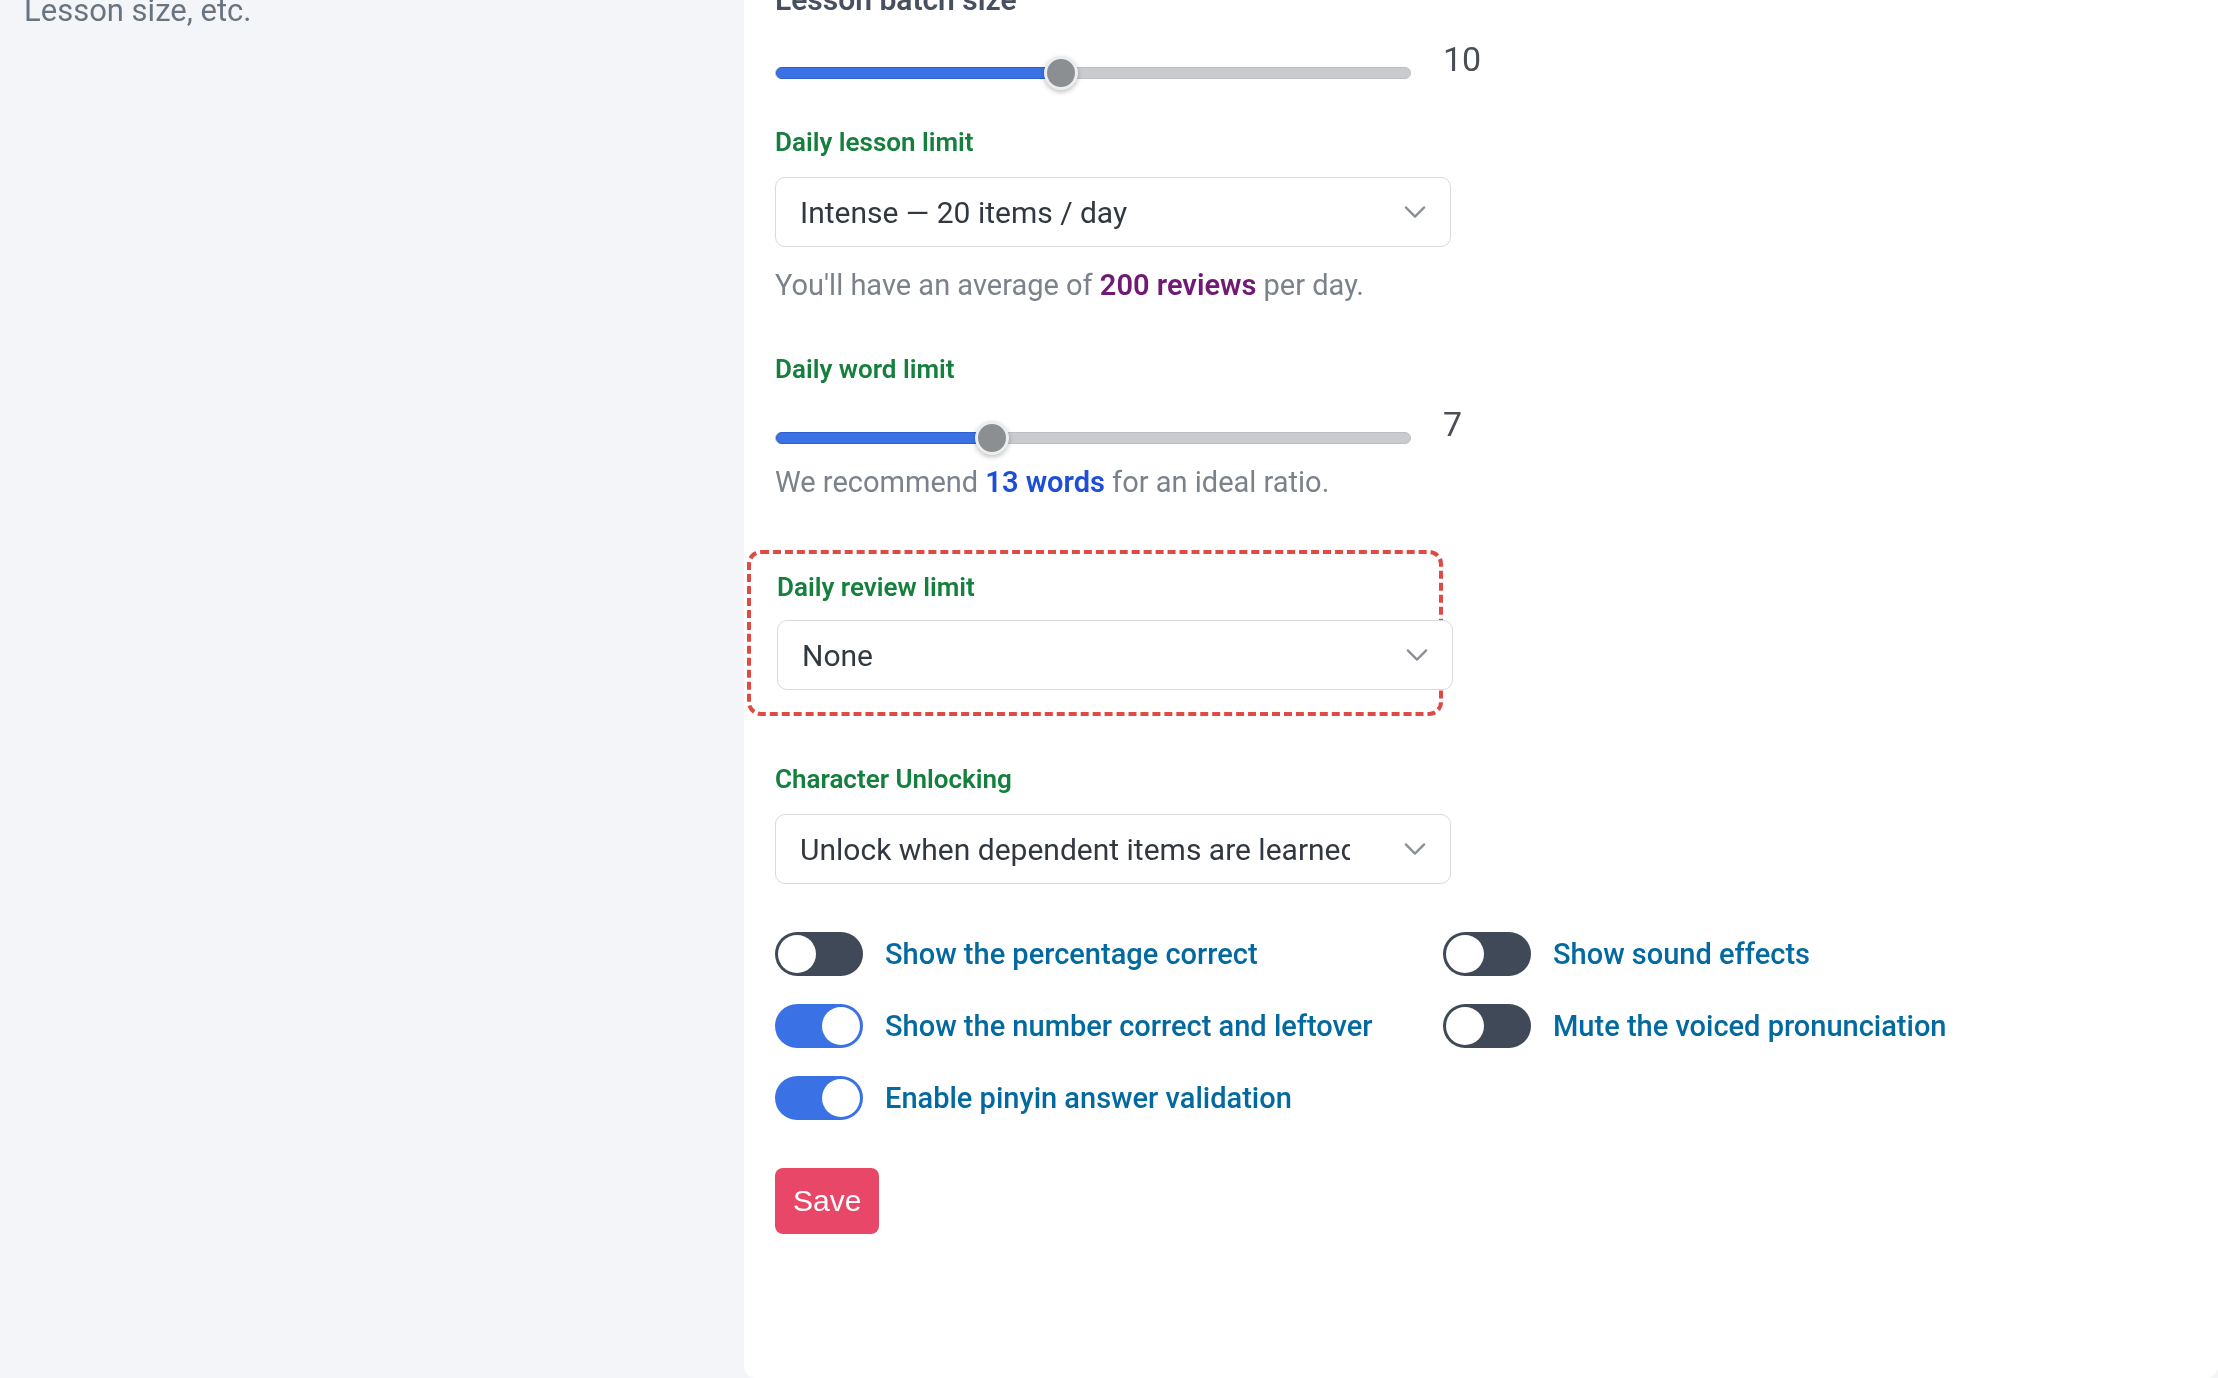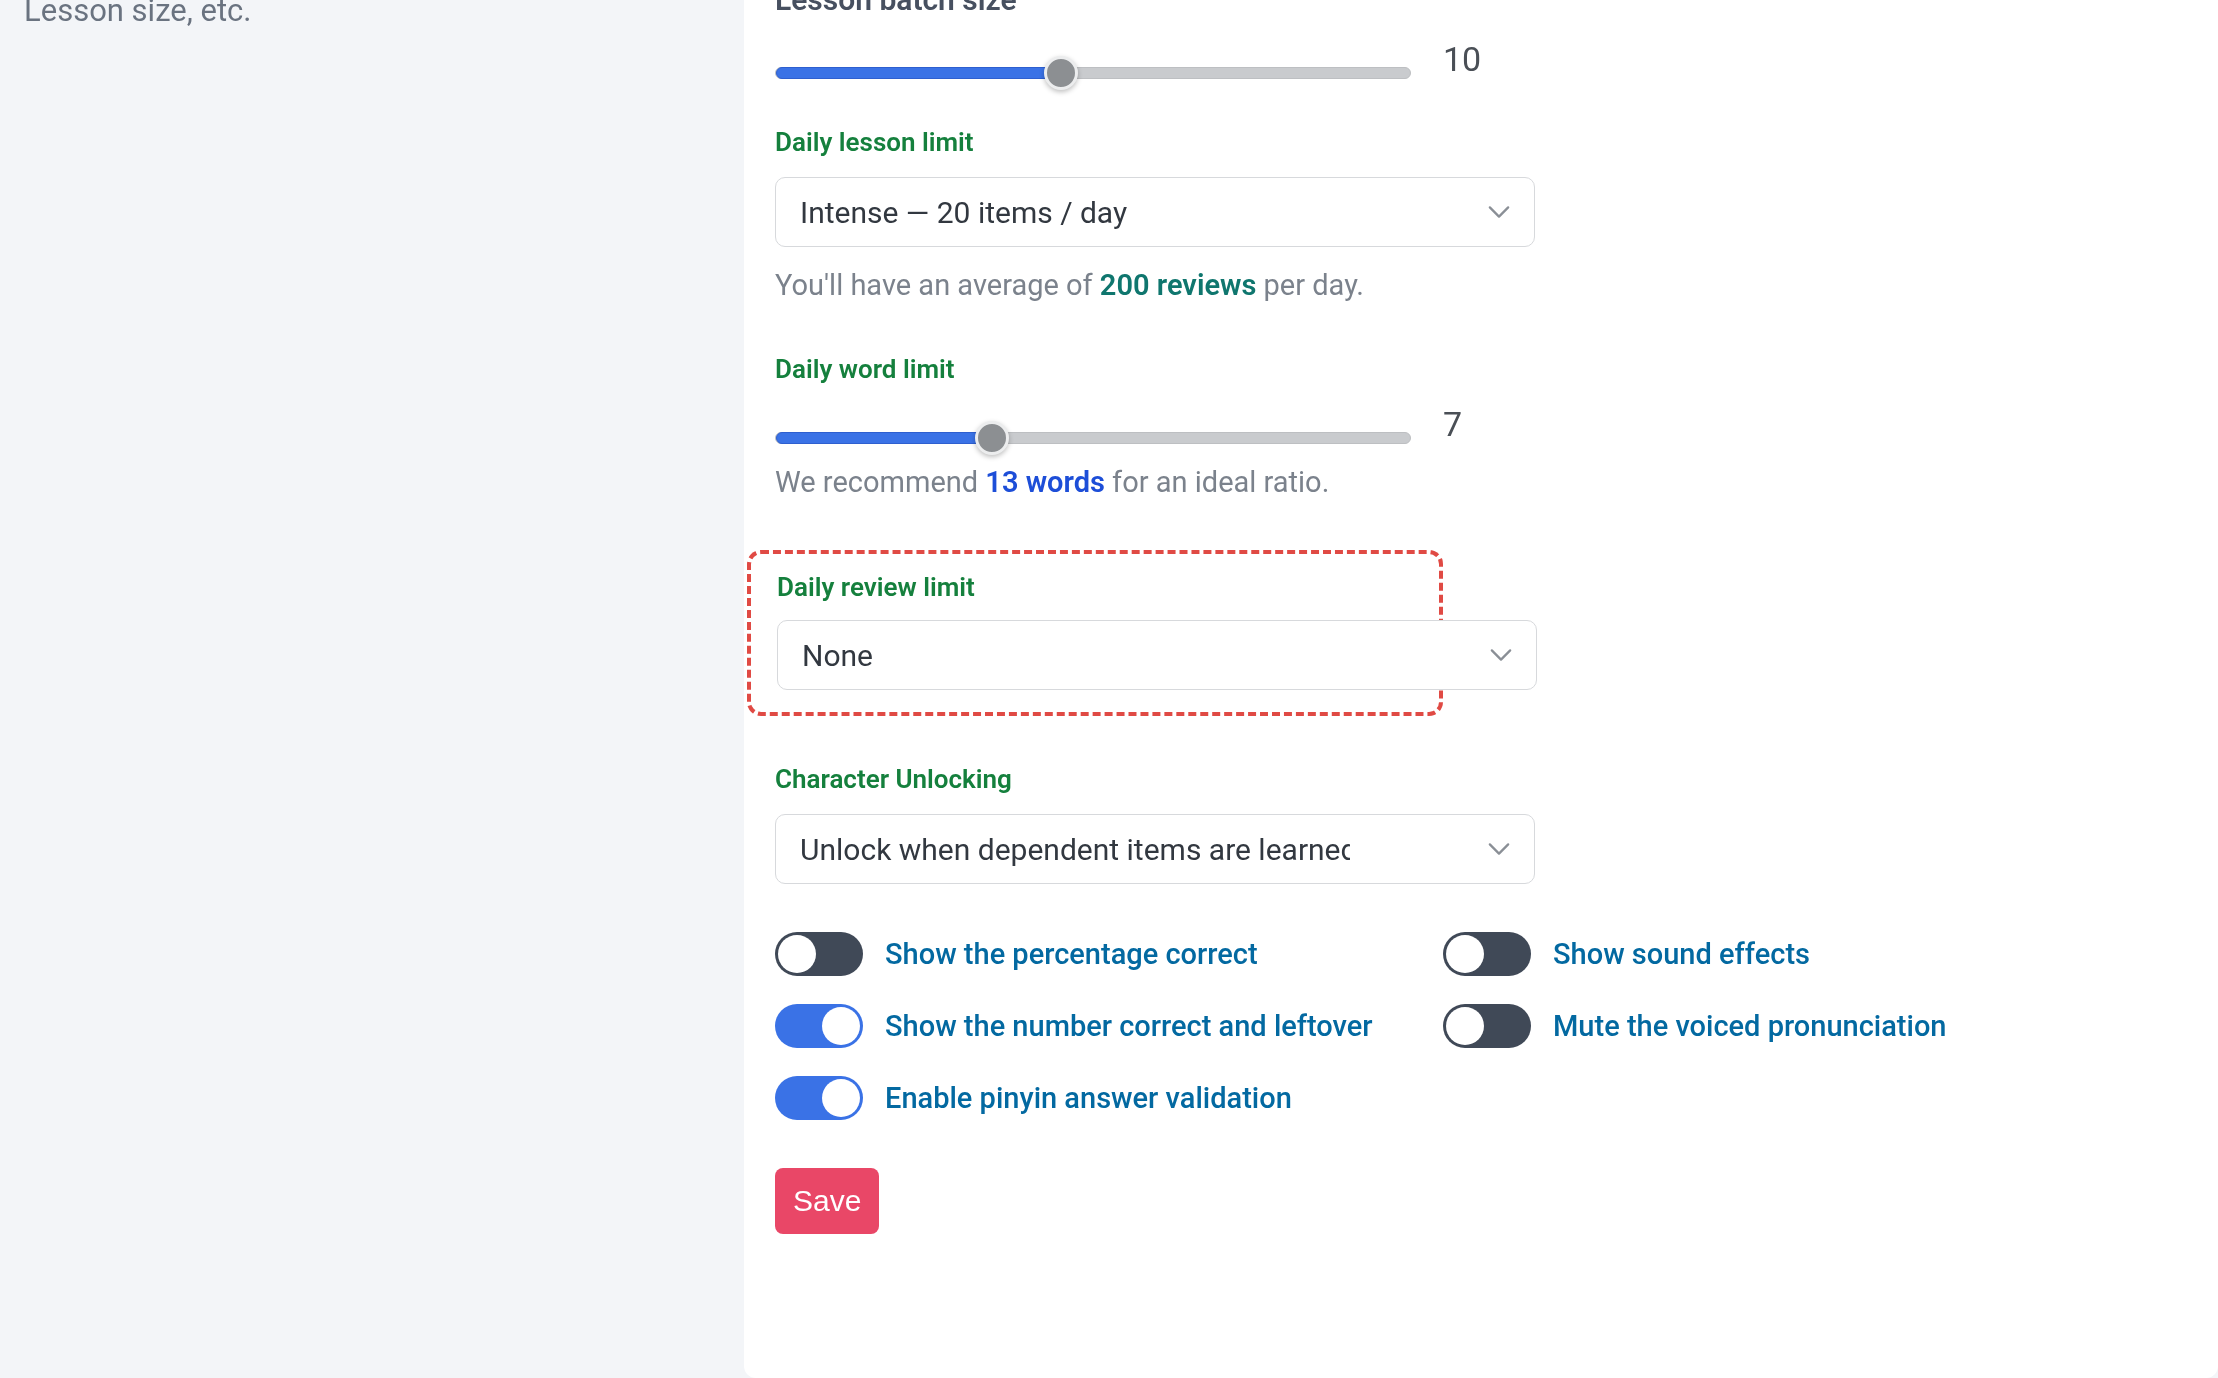--- a/index.html
+++ b/index.html
@@ -83,21 +83,21 @@
       border-radius: 50%;
       top: 50%;
       transform: translate(-50%, -50%);
       box-shadow: 0 2px 5px rgba(0,0,0,0.25);
     }
     .slider-value {
       font-size: 34px;
       color: #4a4f56;
     }
     .select-box {
-      width: 760px;
+      width: 676px;
       height: 70px;
       border: 1px solid #d7d9dc;
       border-radius: 10px;
       display: flex;
       align-items: center;
       justify-content: space-between;
       padding: 0 24px 0 24px;
       background: #fff;
     }
     .select-text {
@@ -115,21 +115,21 @@
       height: 14px;
       display: block;
     }
     .helper-text {
       font-size: 29px;
       color: #7b828c;
       margin-top: 18px;
       line-height: 1.4;
     }
     .helper-text .link {
-      color: #0f766e;
+      color: #701a75;
       font-weight: 600;
     }
     .helper-text .bold {
       color: #1d4ed8;
       font-weight: 600;
     }
     .section {
       margin-bottom: 48px;
     }
     .highlight-box {

